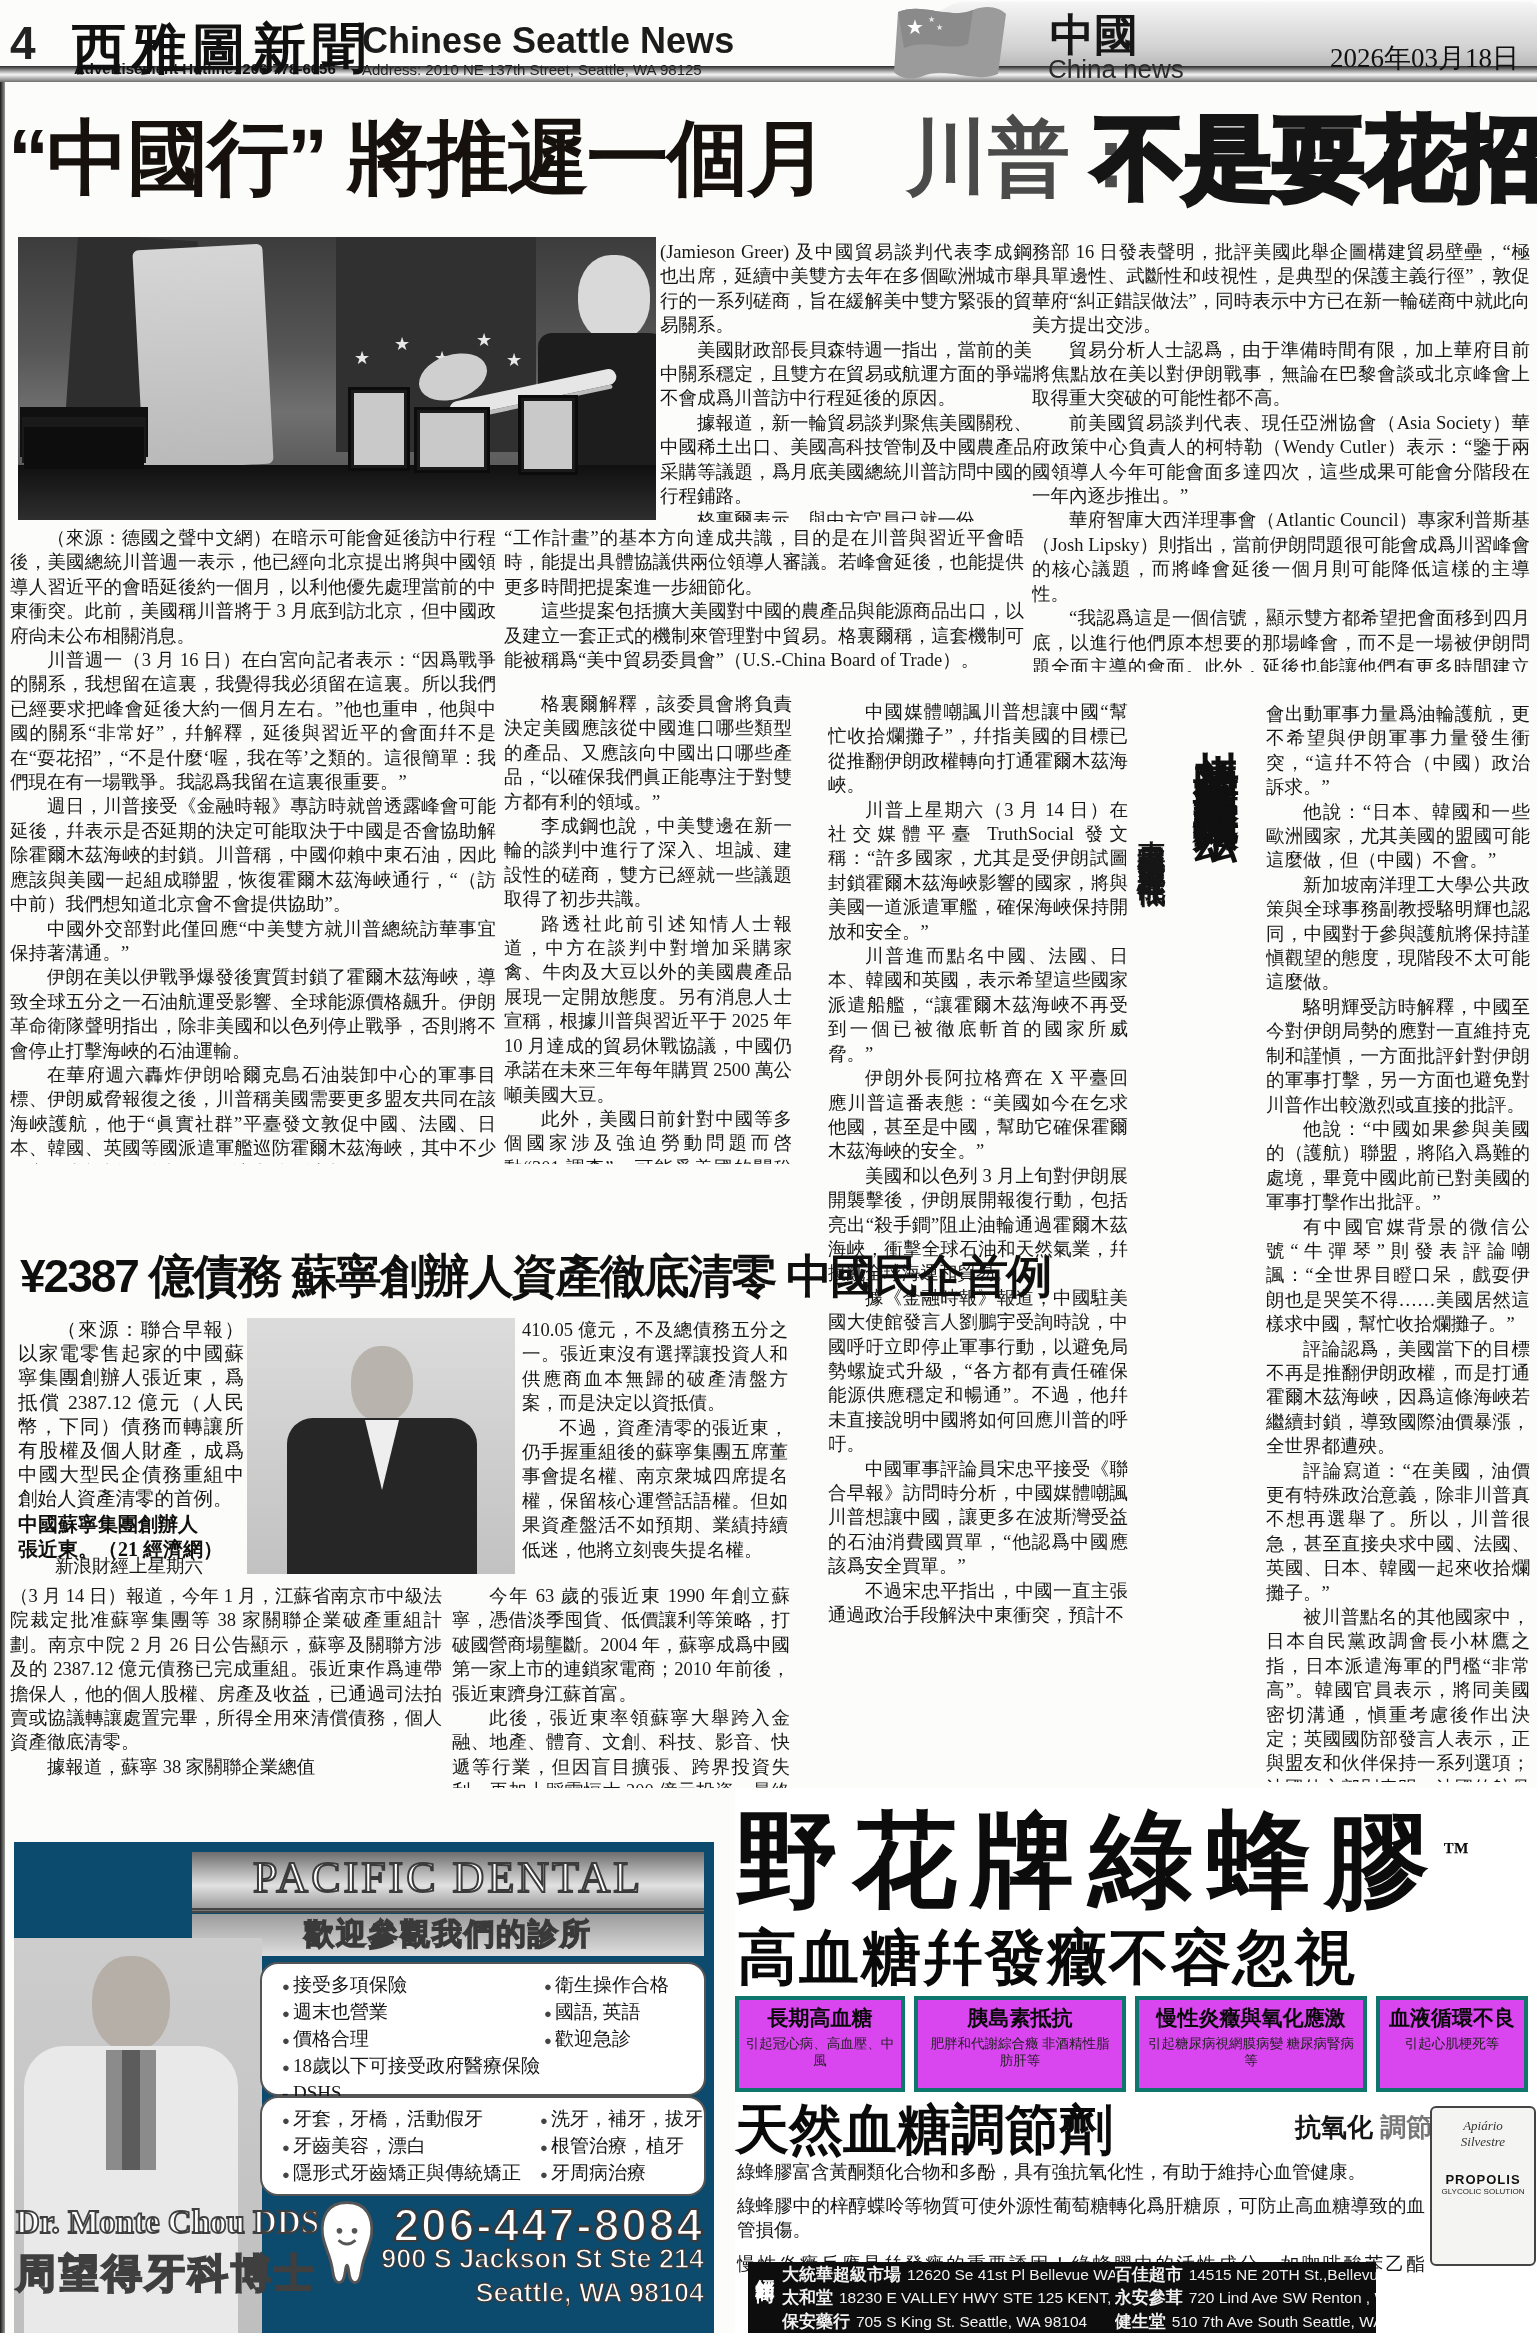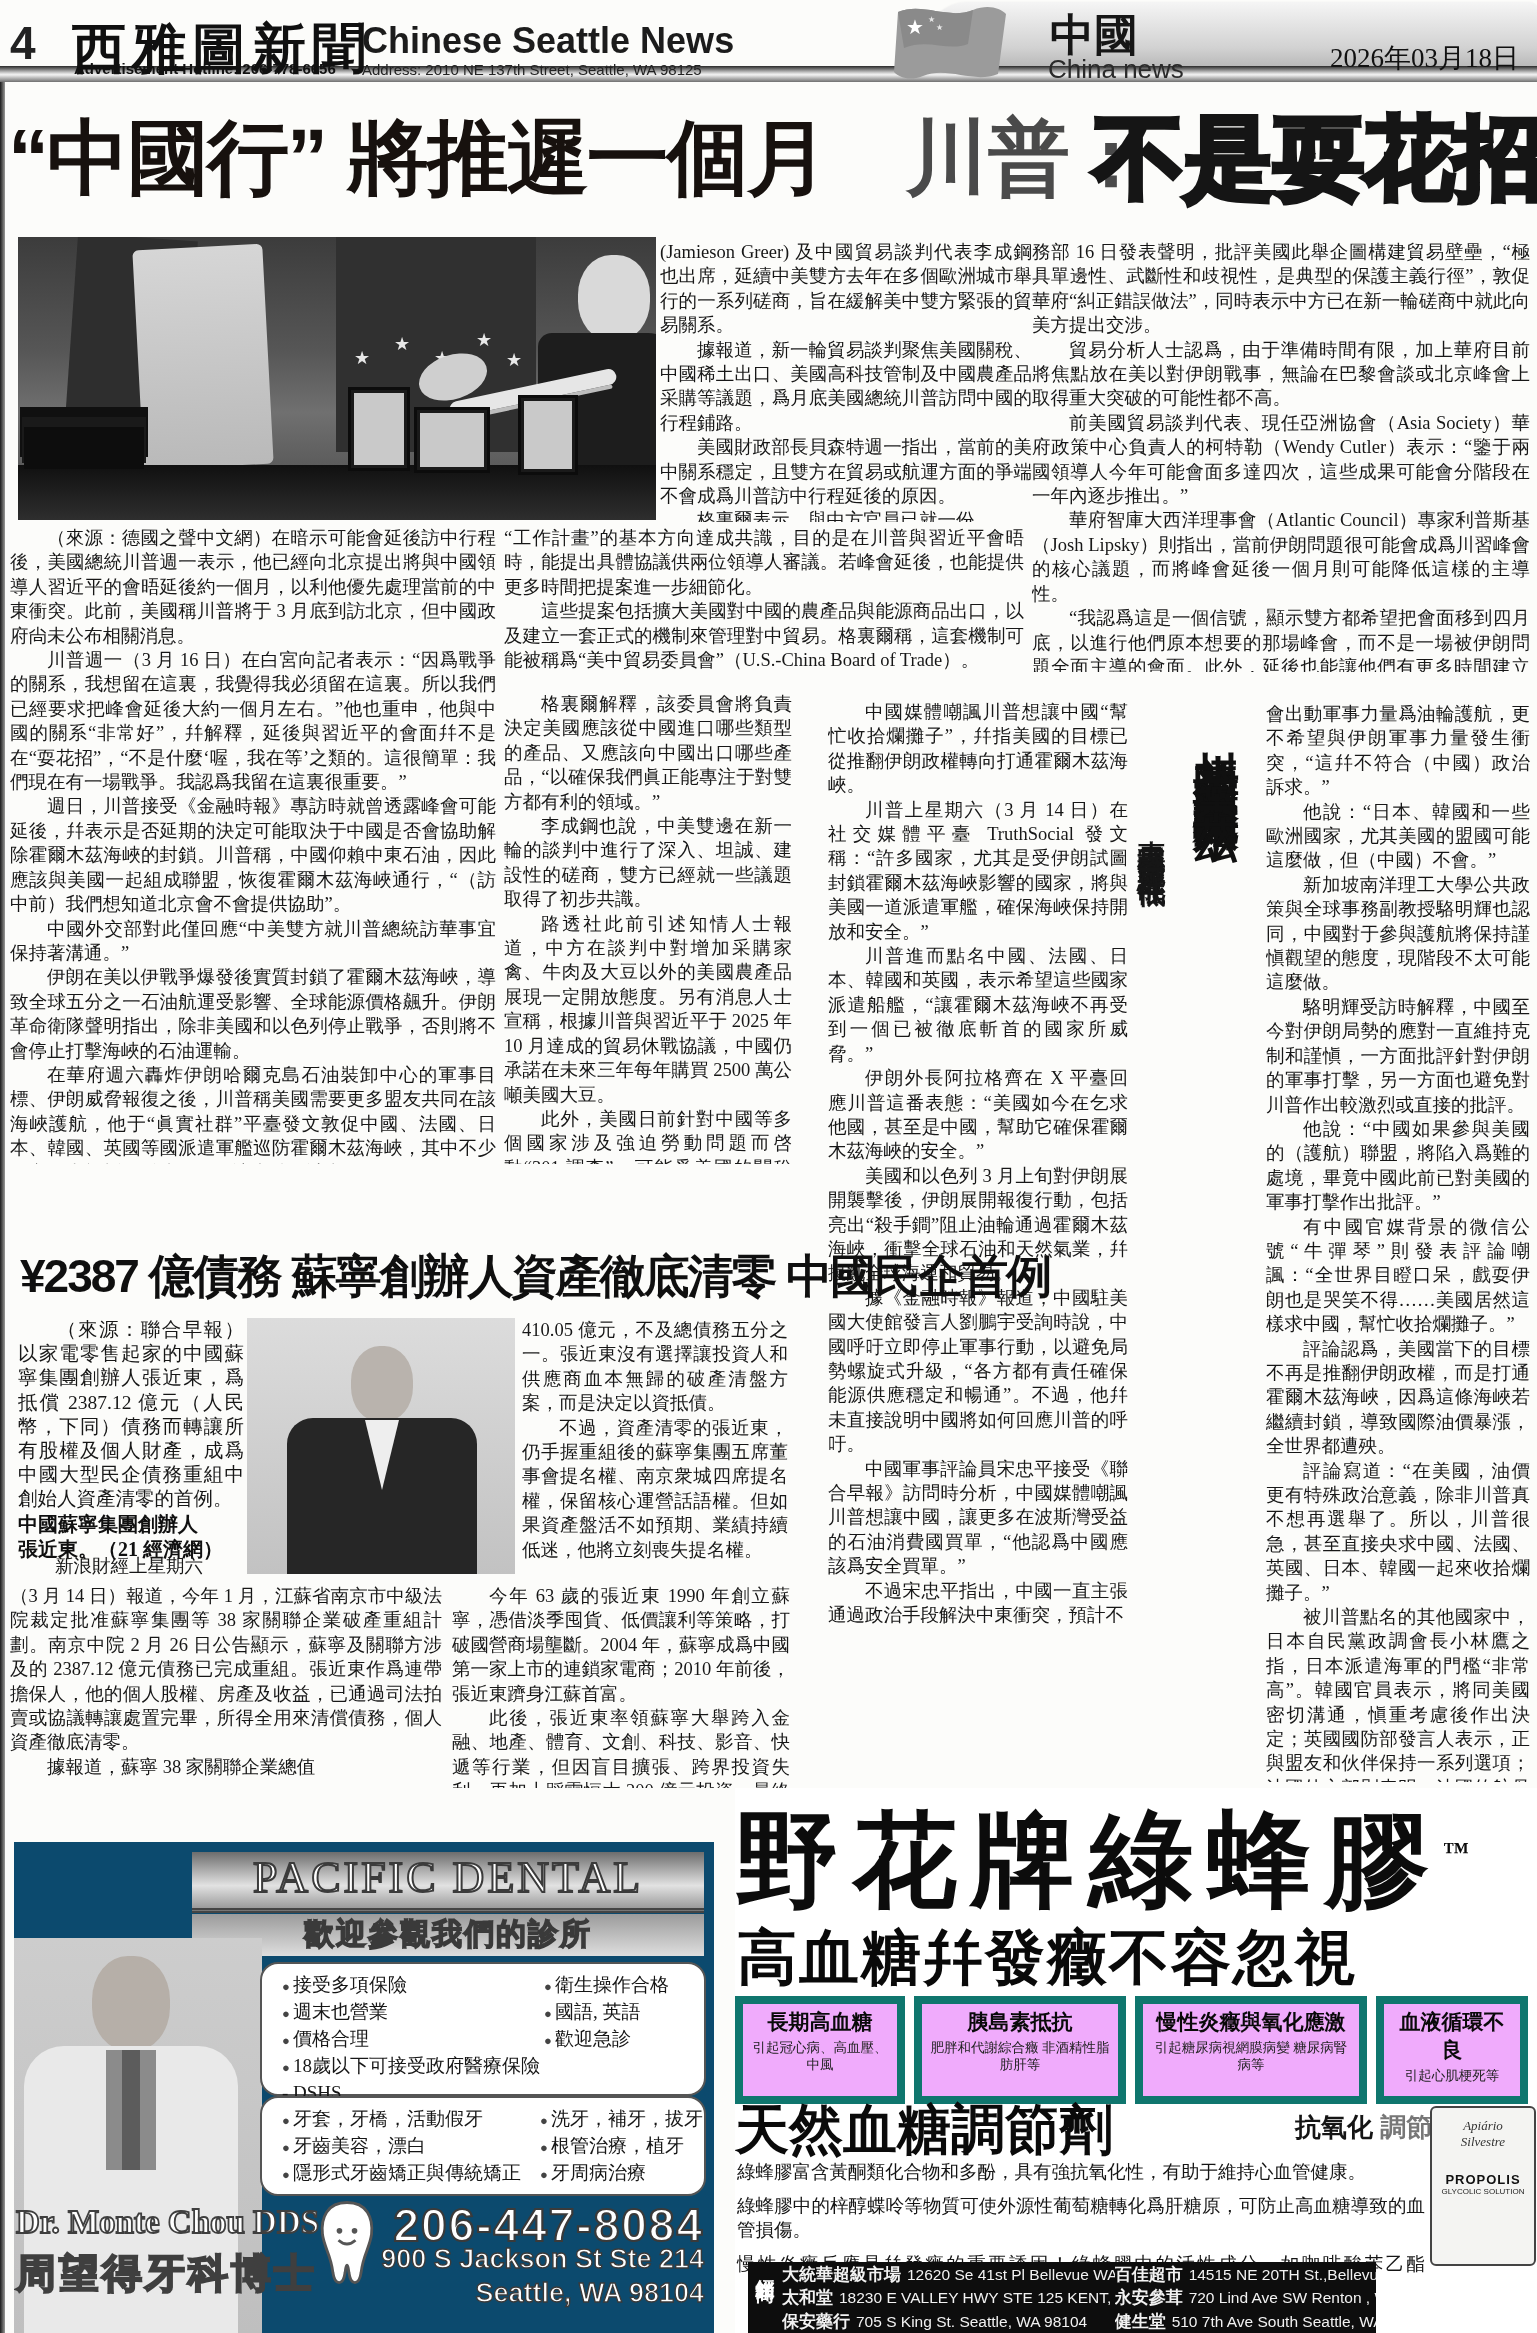--- a/index.html
+++ b/index.html
@@ -79,21 +79,21 @@
   .daddr2{position:absolute;right:10px;top:436px;font-size:27px;font-weight:bold;color:#fff;-webkit-text-stroke:1.4px #3a3a3a;font-family:"Liberation Sans",sans-serif;}
   .tooth{position:absolute;left:300px;top:356px;}
   
   .prop{left:735px;top:1788px;width:802px;height:545px;background:#fff;overflow:hidden;}
   .pbrand{position:absolute;left:0;top:4px;font-size:104px;font-weight:900;font-family:"Liberation Serif",serif;
      letter-spacing:14px;color:#0c0c0c;white-space:nowrap;}
   .pbrand sup{font-size:26px;letter-spacing:0;}
   .psub{position:absolute;left:2px;top:130px;font-size:60px;font-weight:900;font-family:"Liberation Sans",sans-serif;
      letter-spacing:2px;color:#090909;white-space:nowrap;}
   .pboxrow{position:absolute;left:0;top:208px;width:802px;display:flex;gap:9px;}
-  .pbox{border:8px solid #0f766e;background:#f0abfc;height:108px;padding:4px 6px;box-sizing:border-box;}
+  .pbox{border:4px solid #0f766e;background:#d946ef;height:96px;padding:4px 6px;box-sizing:border-box;}
   .pbox .t{font-family:"Liberation Sans",sans-serif;font-weight:900;font-size:21px;text-align:center;color:#0a0a0a;}
   .pbox .b{font-size:13.5px;line-height:1.25;color:#222;text-align:center;margin-top:4px;}
   .pprod{position:absolute;left:0;top:306px;font-size:54px;font-weight:900;font-family:"Liberation Sans",sans-serif;color:#0a0a0a;white-space:nowrap;}
   .ptags{position:absolute;left:560px;top:322px;font-size:26px;font-weight:900;font-family:"Liberation Sans",sans-serif;white-space:nowrap;}
   .ptags .g{color:#777;}
   .pparas{position:absolute;left:2px;top:372px;width:688px;font-size:18.5px;line-height:1.3;text-align:justify;}
   .pparas p{margin:0 0 10px 0;}
   .bottle{position:absolute;left:695px;top:318px;width:102px;height:156px;border:2px solid #444;background:#f4f4f2;
      border-radius:6px;text-align:center;overflow:hidden;}
   .bottle .scr{font-family:"Liberation Serif",serif;font-style:italic;font-size:13px;color:#333;margin-top:10px;}
@@ -158,22 +158,22 @@
     <div class="p1frame" style="left:396px;top:170px;width:70px;height:60px;">
         <div></div>
       </div>
     <div class="p1frame" style="left:500px;top:158px;width:54px;height:74px;">
         <div></div>
       </div>
   </div>
 
   <div class="abs col cont" style="left:660px;top:240px;width:372px;height:282px;">
       <p>(Jamieson Greer) 及中國貿易談判代表李成鋼也出席，延續中美雙方去年在多個歐洲城市舉行的一系列磋商，旨在緩解美中雙方緊張的貿易關系。</p>
+      <p>美國財政部長貝森特週一指出，當前的美中關系穩定，且雙方在貿易或航運方面的爭端不會成爲川普訪中行程延後的原因。</p>
       <p>據報道，新一輪貿易談判聚焦美國關稅、中國稀土出口、美國高科技管制及中國農產品采購等議題，爲月底美國總統川普訪問中國的行程鋪路。</p>
-      <p>美國財政部長貝森特週一指出，當前的美中關系穩定，且雙方在貿易或航運方面的爭端不會成爲川普訪中行程延後的原因。</p>
       <p>格裏爾表示，與中方官員已就一份</p>
     </div>
   <div class="abs col cont" style="left:1032px;top:240px;width:498px;height:432px;">
       <p>務部 16 日發表聲明，批評美國此舉企圖構建貿易壁壘，“極具單邊性、武斷性和歧視性，是典型的保護主義行徑”，敦促華府“糾正錯誤做法”，同時表示中方已在新一輪磋商中就此向美方提出交涉。</p>
       <p>貿易分析人士認爲，由于準備時間有限，加上華府目前將焦點放在美以對伊朗戰事，無論在巴黎會談或北京峰會上取得重大突破的可能性都不高。</p>
       <p>前美國貿易談判代表、現任亞洲協會（Asia Society）華府政策中心負責人的柯特勒（Wendy Cutler）表示：“鑒于兩國領導人今年可能會面多達四次，這些成果可能會分階段在一年內逐步推出。”</p>
       <p>華府智庫大西洋理事會（Atlantic Council）專家利普斯基（Josh Lipsky）則指出，當前伊朗問題很可能會成爲川習峰會的核心議題，而將峰會延後一個月則可能降低這樣的主導性。</p>
       <p>“我認爲這是一個信號，顯示雙方都希望把會面移到四月底，以進行他們原本想要的那場峰會，而不是一場被伊朗問題全面主導的會面。此外，延後也能讓他們有更多時間建立議程。”</p>
     </div>
   <div class="abs col" style="left:10px;top:526px;width:486px;height:638px;">

